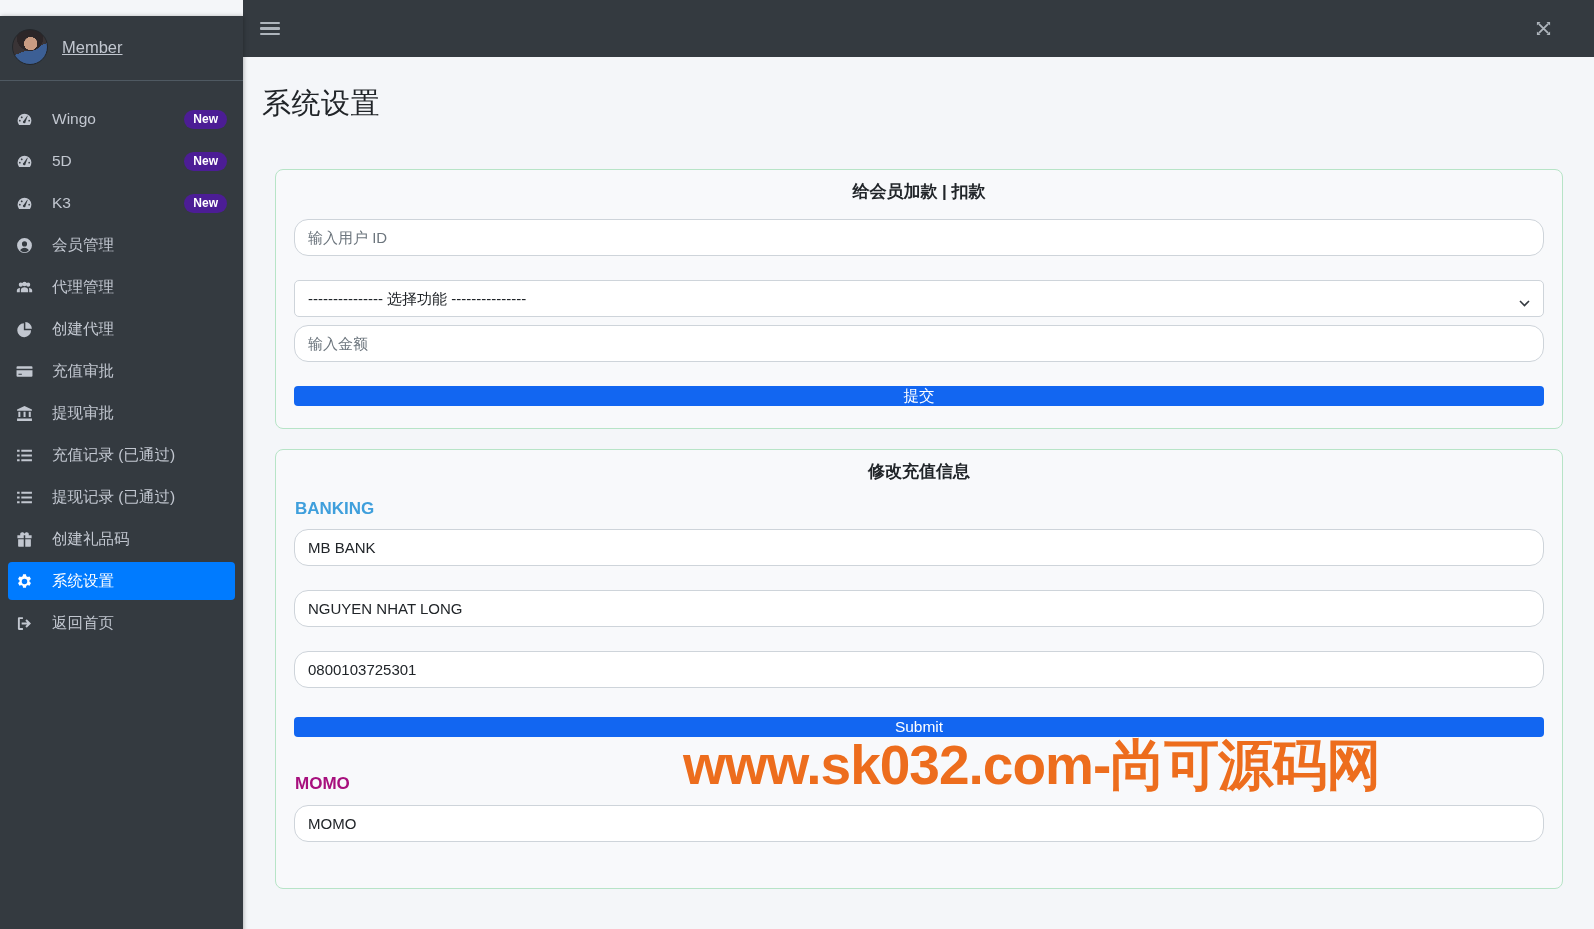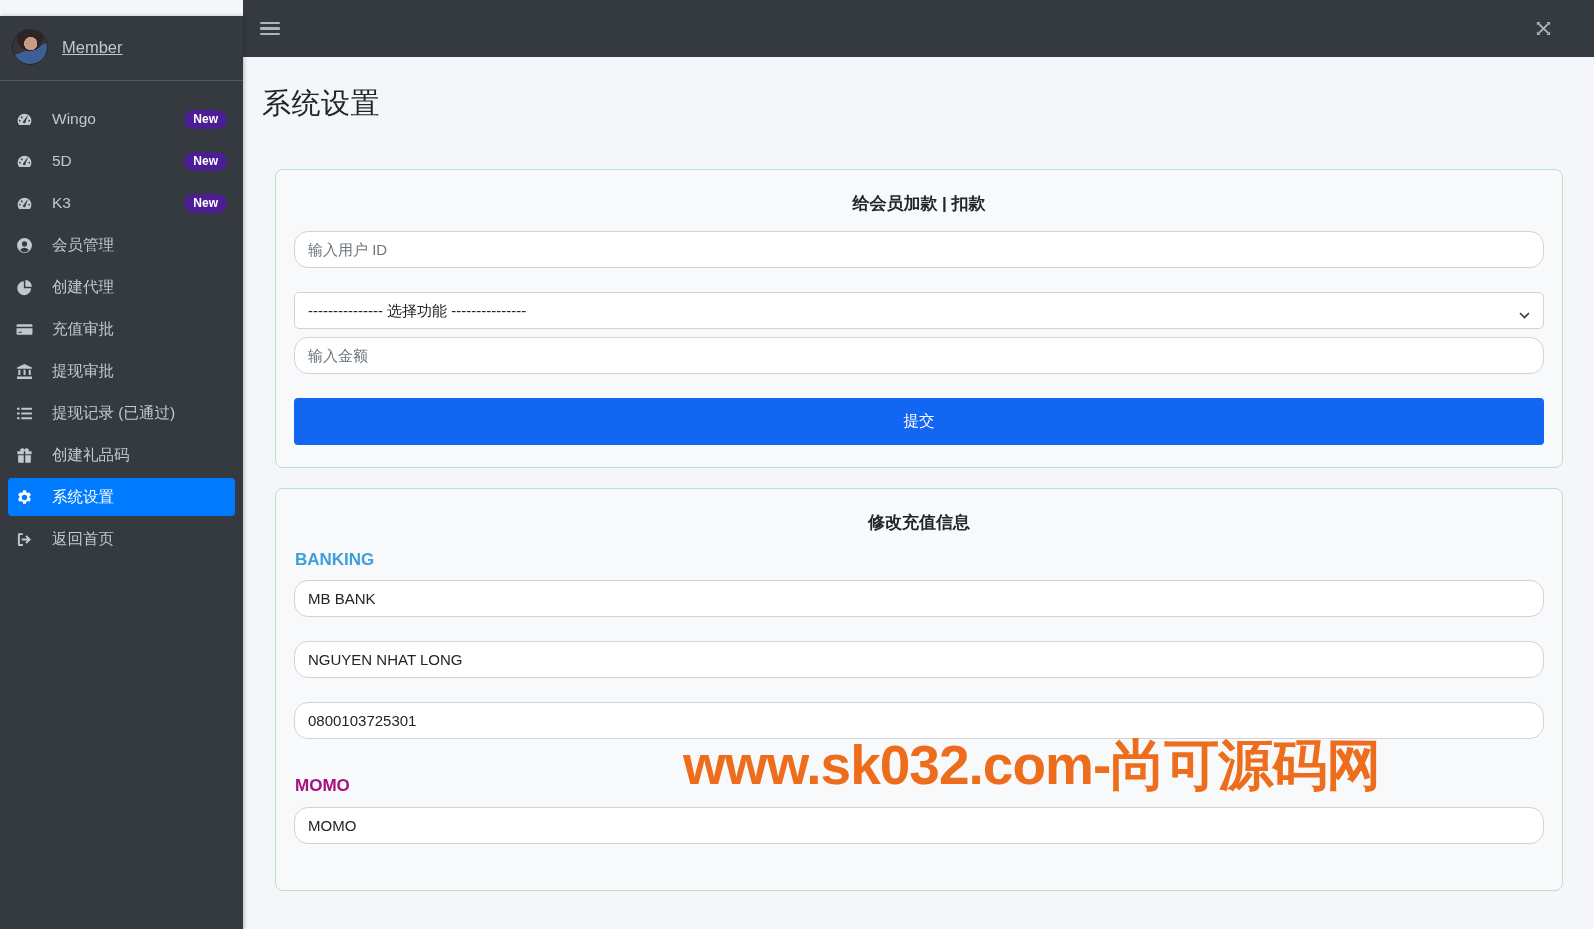--- a/index.html
+++ b/index.html
@@ -38,40 +38,40 @@
   .expand-btn { color:#aeb5bc; cursor:pointer; display:flex; }
   .expand-btn svg { width:17px; height:17px; }
 
   
   .content { margin-left:243px; height:872px; background:#f4f6f9;
     padding:14px 31px 0 32px; position:relative; overflow:hidden; }
   .page-title { font-size:29px; font-weight:500; color:#212529;
     margin:13px 0 45px -13px; letter-spacing:.5px; }
 
   .card { background:#f8f9fb; border:1px solid #b7e4c7; border-radius:8px;
-    padding:14px 18px 22px; }
+    padding:2px 18px 22px; }
   .card + .card { margin-top:20px; }
   .card-title { text-align:center; font-size:17px; font-weight:bold;
     color:#212529; margin:8px 0 16px; }
 
   .form-control { display:block; width:100%; height:37px; background:#fff;
     border:1px solid #ced4da; border-radius:14px; padding:0 13px;
     font-size:15px; color:#212529; margin-bottom:24px; outline:none;
     font-family:"Liberation Sans","DejaVu Sans",sans-serif; }
   .form-control::placeholder { color:#6c757d; }
 
   .select-wrap { position:relative; margin-bottom:8px; }
   .select-wrap select { display:block; width:100%; height:37px; background:#fff;
     border:1px solid #ced4da; border-radius:5px; padding:0 13px; font-size:15px;
     color:#212529; appearance:none; -webkit-appearance:none; outline:none;
     font-family:"Liberation Sans","DejaVu Sans",sans-serif; }
   .select-wrap .chev { position:absolute; right:14px; top:13px; pointer-events:none;
     color:#343a40; }
 
-  .btn-primary { display:block; width:100%; height:47px; background:#1266f1;
+  .btn-primary { display:block; width:100%; height:20px; background:#1266f1;
     color:#fff; border:none; border-radius:4px; font-size:15.5px; cursor:pointer;
     font-family:"Liberation Sans","DejaVu Sans",sans-serif; }
   .btn-gap { margin-top:7px; }
   .btn-gap-lg { margin-top:29px; }
 
   .label-banking { font-size:17px; font-weight:bold; color:#3f9fdc;
     margin:0 0 10px 1px; }
   .label-momo { font-size:17px; font-weight:bold; color:#a70f7d;
     margin:37px 0 11px 1px; }
 
@@ -121,20 +121,28 @@
 
     <li class="nav-item">
       <span class="ico">
         <svg viewBox="0 0 16 16">
             <path d="M8 1a7 7 0 1 0 0 14A7 7 0 0 0 8 1zm0 3.1a2.4 2.4 0 1 1 0 4.8 2.4 2.4 0 0 1 0-4.8zm0 10.3a5.4 5.4 0 0 1-4.1-1.9c.8-1.5 2.4-2.5 4.1-2.5s3.3 1 4.1 2.5A5.4 5.4 0 0 1 8 14.4z"></path>
           </svg>
       </span>
       <span>会员管理</span>
     </li>
 
+    <li class="nav-item">
+      <span class="ico">
+        <svg viewBox="0 0 16 16">
+            <path d="M4.5 7.2a1.9 1.9 0 1 0 0-3.8 1.9 1.9 0 0 0 0 3.8zm7 0a1.9 1.9 0 1 0 0-3.8 1.9 1.9 0 0 0 0 3.8zM8 6.8a2.1 2.1 0 1 0 0-4.2 2.1 2.1 0 0 0 0 4.2zm0 1c-1.9 0-3.4 1.1-3.4 2.5v2.2h6.8v-2.2C11.4 8.9 9.9 7.8 8 7.8zM3.8 8.4C2.1 8.5.8 9.5.8 10.7v1.8h2.8v-2.2c0-.7.1-1.3.2-1.9zm8.4 0c.1.6.2 1.2.2 1.9v2.2h2.8v-1.8c0-1.2-1.3-2.2-3-2.3z"></path>
+          </svg>
+      </span>
+      <span>代理管理</span>
+    </li>
 
     <li class="nav-item">
       <span class="ico">
         <svg viewBox="0 0 16 16">
             <path d="M8.8 1v6.2H15A6.6 6.6 0 0 0 8.8 1zM7.4 2.2a6.5 6.5 0 1 0 6.8 6.4H7.4V2.2z"></path>
           </svg>
       </span>
       <span>创建代理</span>
     </li>
 
@@ -149,20 +157,28 @@
 
     <li class="nav-item">
       <span class="ico">
         <svg viewBox="0 0 16 16">
             <path d="M8 1 1 4.2v1.1h14V4.2L8 1zM2.2 6.3v5h1.9v-5H2.2zm4.9 0v5H9v-5H7.1zm4.9 0v5h1.9v-5H12zM1 12.6h14V15H1v-2.4z"></path>
           </svg>
       </span>
       <span>提现审批</span>
     </li>
 
+    <li class="nav-item">
+      <span class="ico">
+        <svg viewBox="0 0 16 16">
+            <path d="M1 2.5h2.4v2H1v-2zm4 0h10v2H5v-2zM1 7h2.4v2H1V7zm4 0h10v2H5V7zM1 11.5h2.4v2H1v-2zm4 0h10v2H5v-2z"></path>
+          </svg>
+      </span>
+      <span>充值记录 (已通过)</span>
+    </li>
 
     <li class="nav-item">
       <span class="ico">
         <svg viewBox="0 0 16 16">
             <path d="M1 2.5h2.4v2H1v-2zm4 0h10v2H5v-2zM1 7h2.4v2H1V7zm4 0h10v2H5V7zM1 11.5h2.4v2H1v-2zm4 0h10v2H5v-2z"></path>
           </svg>
       </span>
       <span>提现记录 (已通过)</span>
     </li>
 
@@ -229,19 +245,20 @@
     <button class="btn-primary btn-gap">提交</button>
   </section>
 
   <section class="card">
     <h2 class="card-title">修改充值信息</h2>
 
     <div class="label-banking">BANKING</div>
     <input class="form-control" type="text" value="MB BANK" style="">
     <input class="form-control" type="text" value="NGUYEN NHAT LONG" style="">
     <input class="form-control" type="text" value="0800103725301" style="">
+    <button class="btn-primary btn-gap-lg">Submit</button>
 
     <div class="label-momo">MOMO</div>
     <input class="form-control" type="text" value="MOMO" style="">
   </section>
 
   <div class="watermark">www.sk032.com-尚可源码网</div>
 </main>
 
 </body></html>

